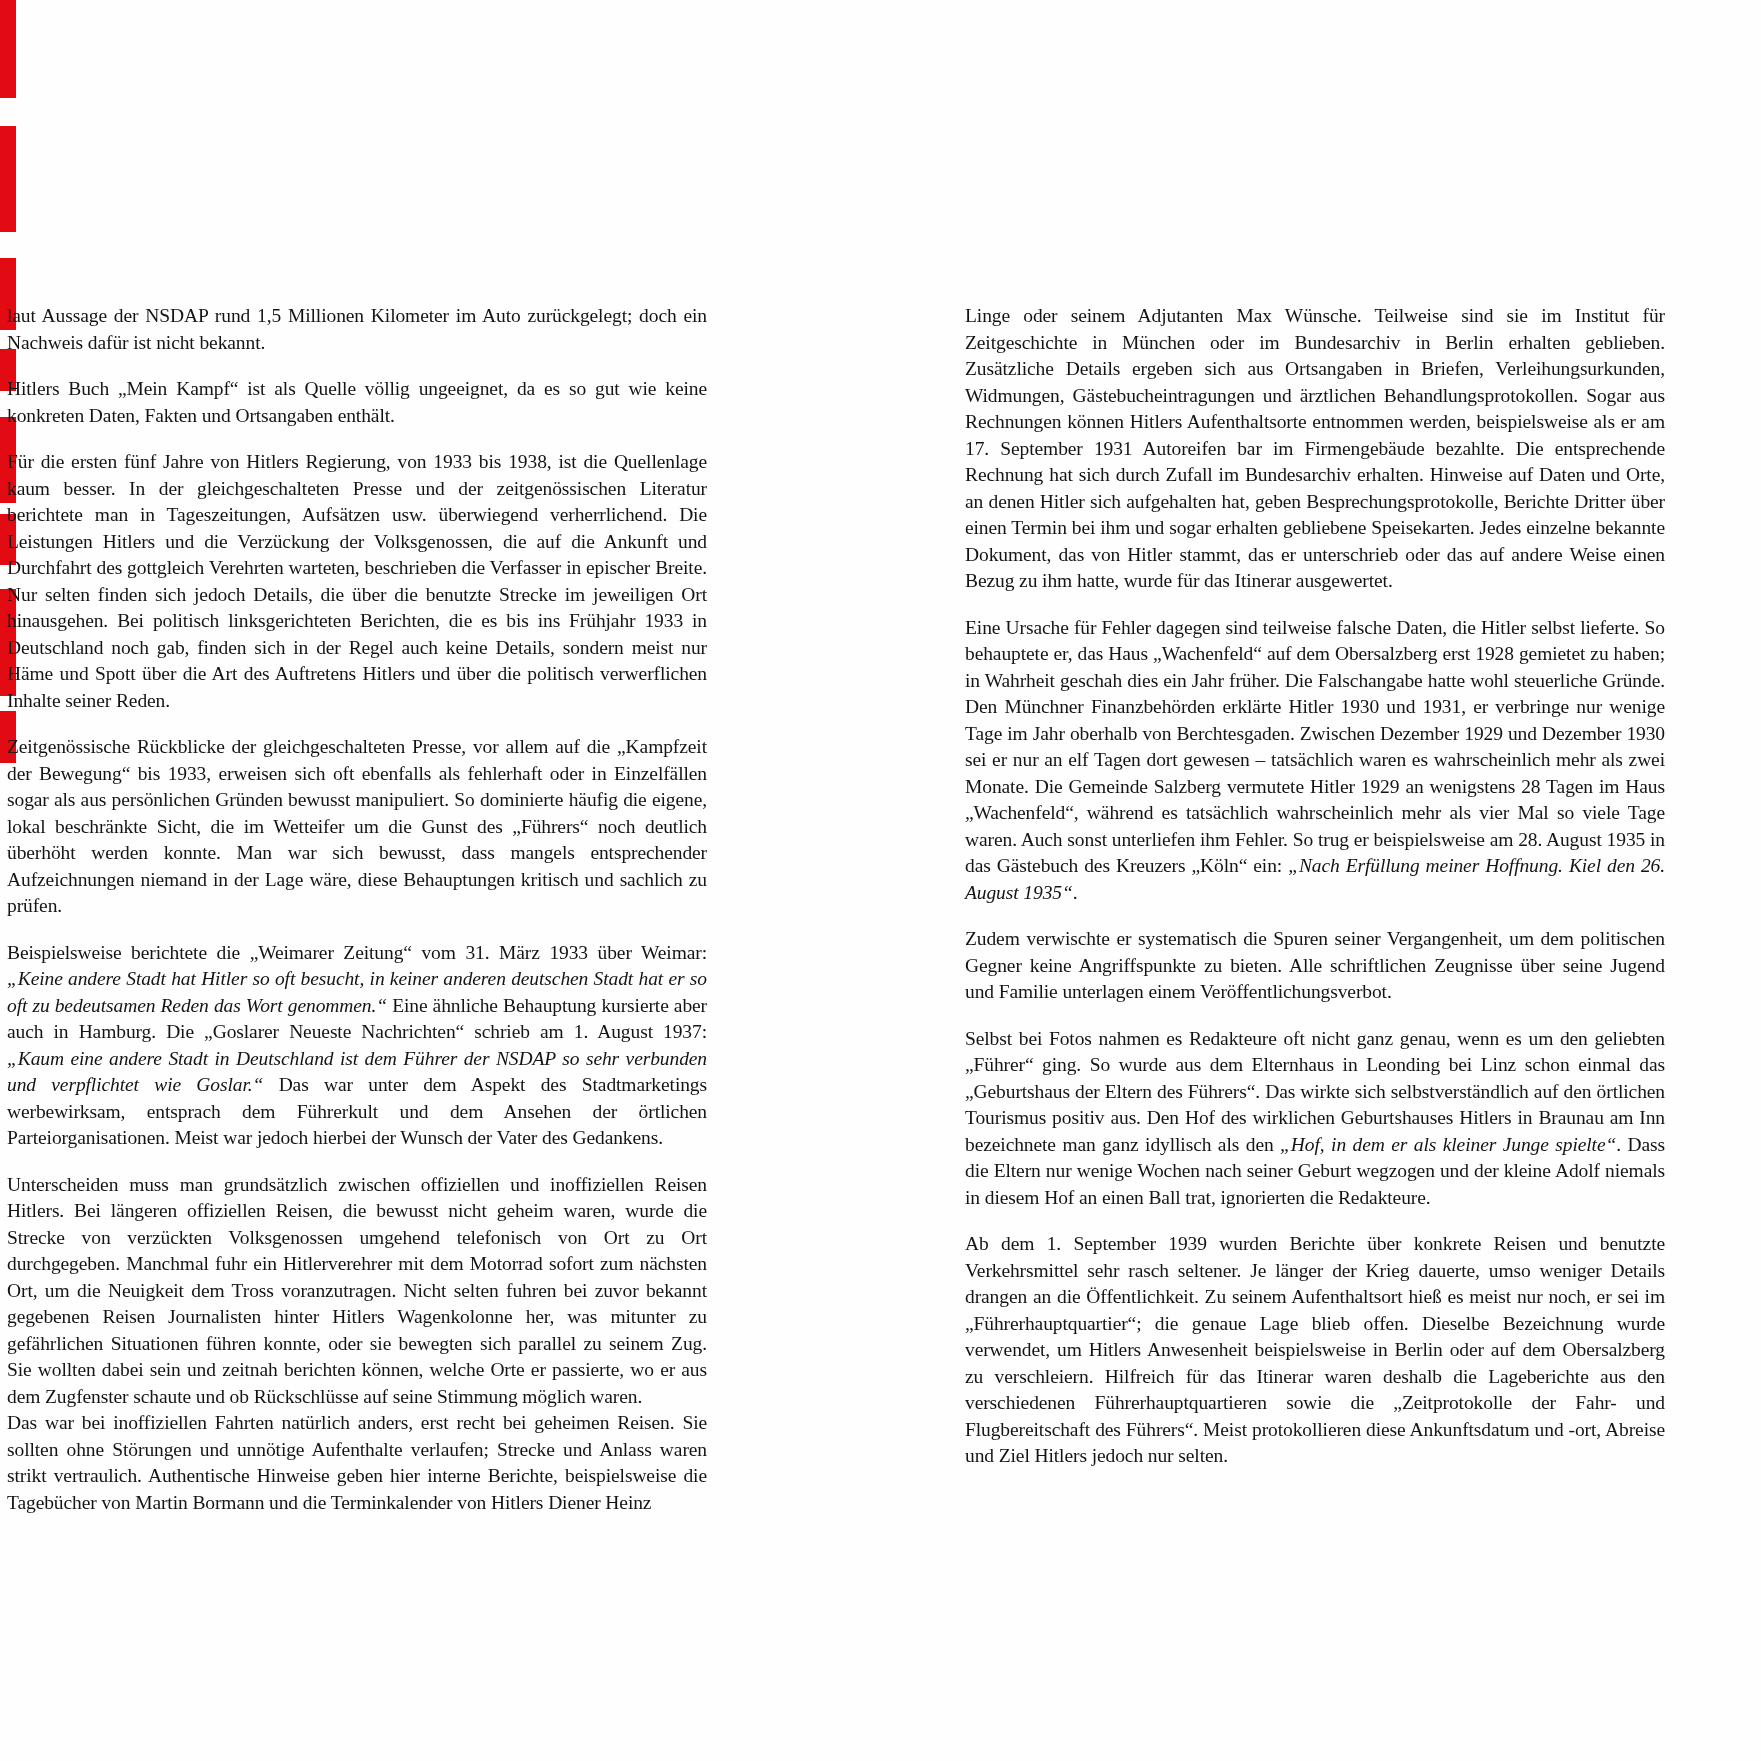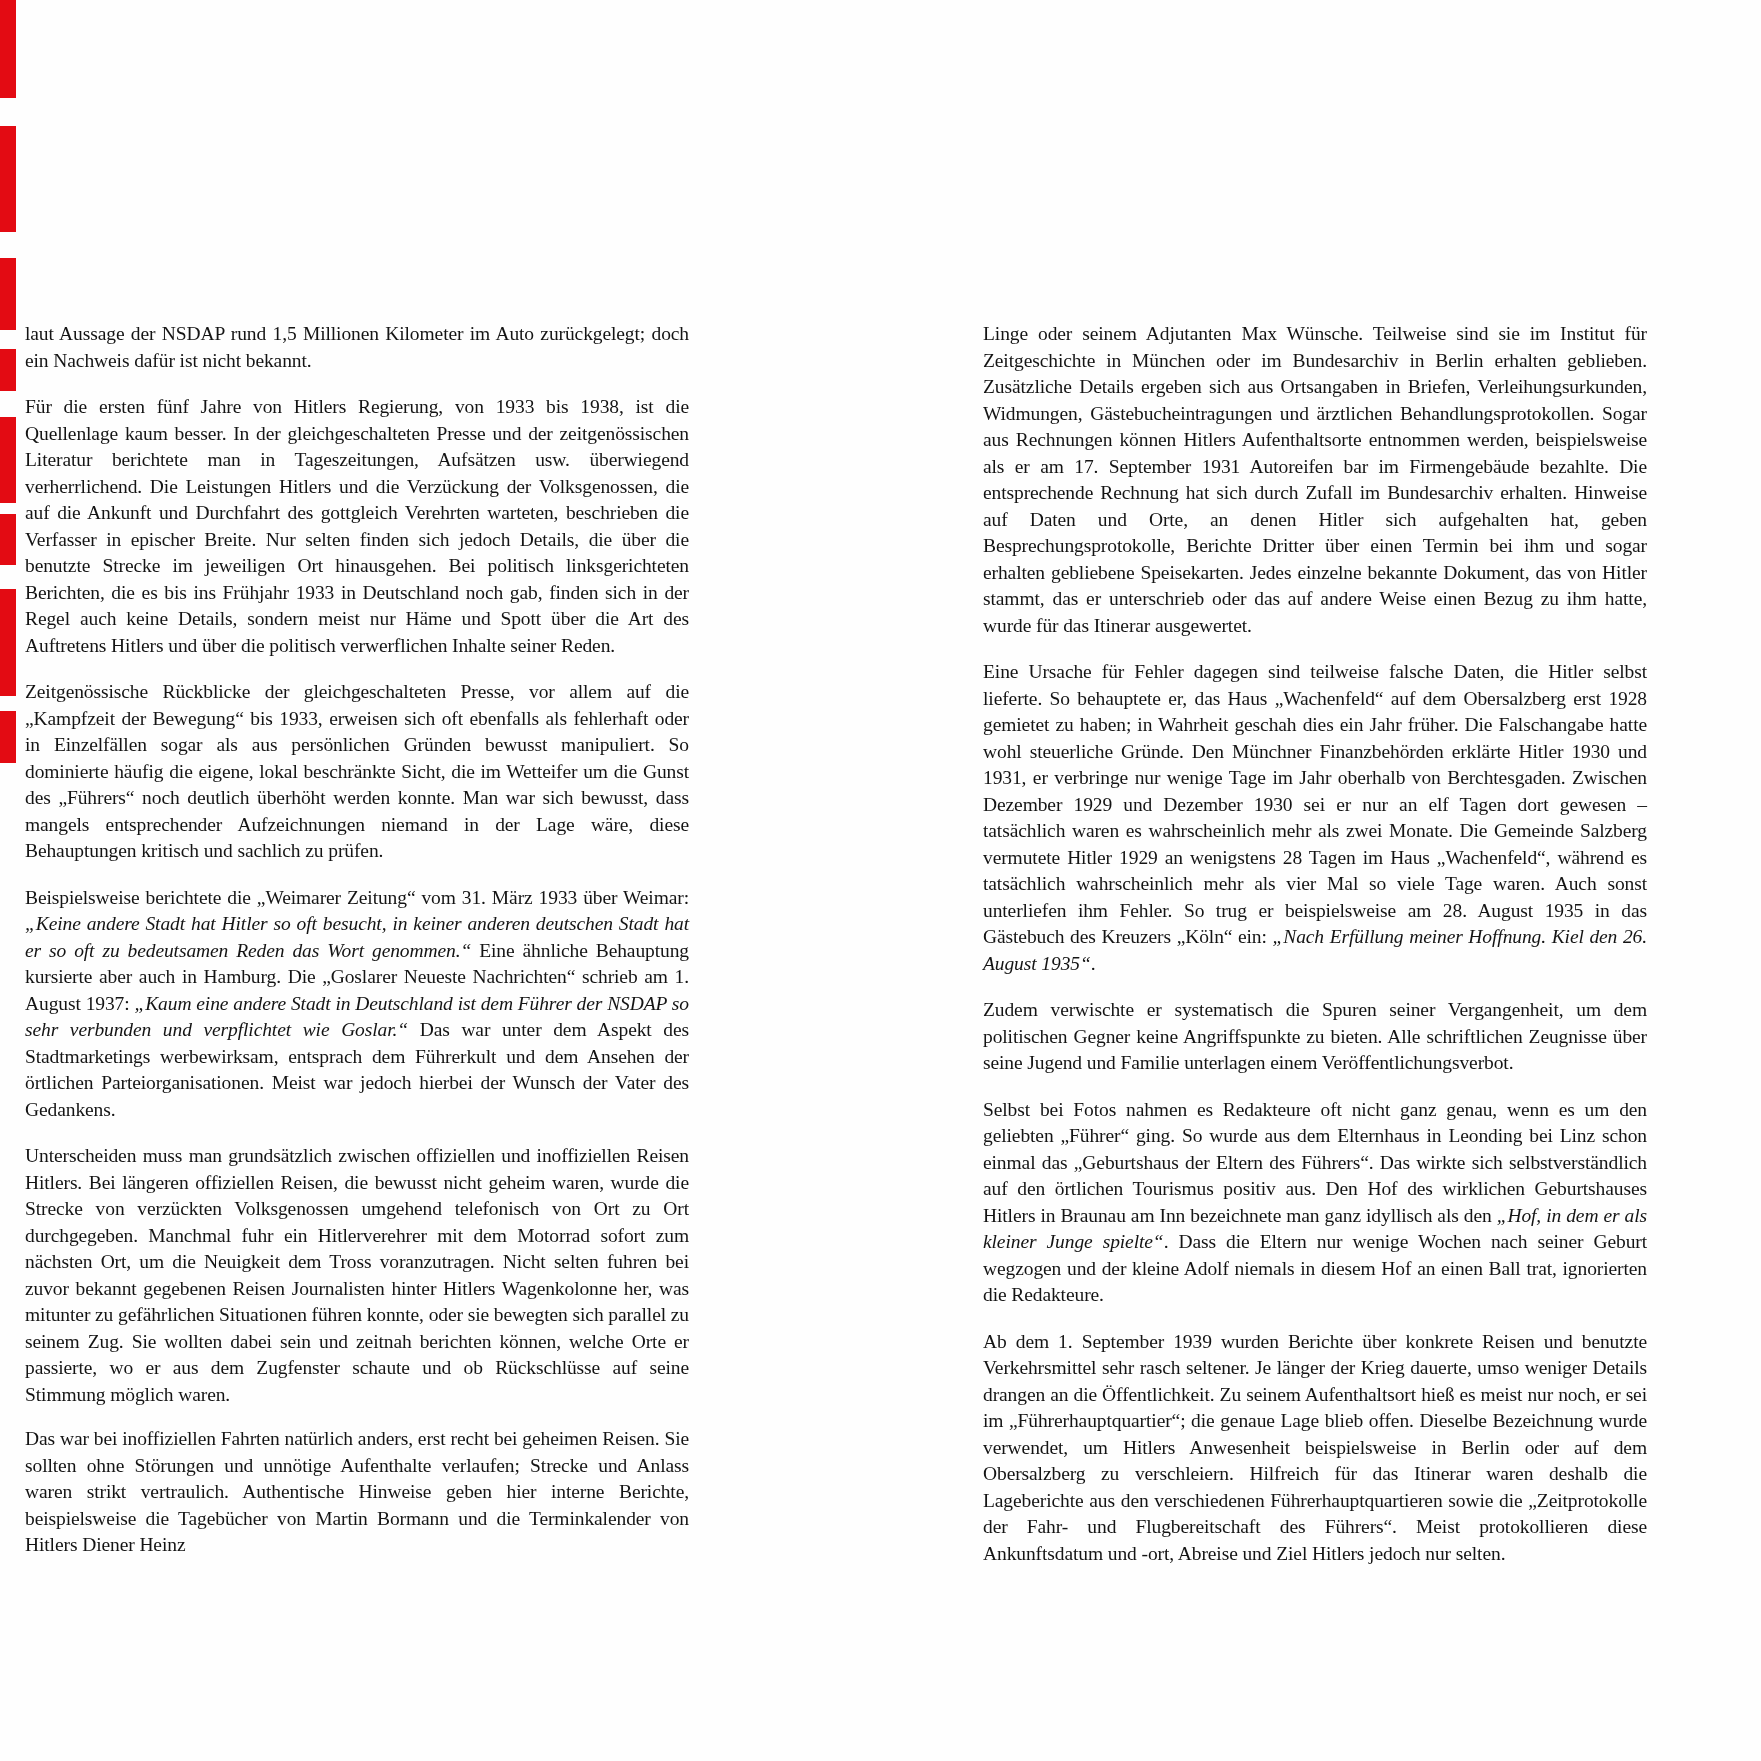--- a/index.html
+++ b/index.html
@@ -33,21 +33,21 @@
     width: 700px;
     color: #141414;
     font-size: 19.5px;
     line-height: 26.5px;
     text-align: justify;
     letter-spacing: -0.1px;
   }
   .column.left  { left: 7px; }
   .column.right { left: 965px; }
   .column p {
-    margin: 18px;
+    margin: 0;
     padding: 0;
   }
   .column p.spaced {
     margin-top: 20px;
   }
   .column .italic {
     font-style: italic;
   }
 </style>
 </head>
@@ -59,20 +59,21 @@
       <div class="mark" style="top: 126px; height: 106px; background: rgb(227, 11, 19);"></div>
       <div class="mark" style="top: 258px; height: 72px; background: rgb(227, 11, 19);"></div>
       <div class="mark" style="top: 349px; height: 42px; background: rgb(227, 11, 19);"></div>
       <div class="mark" style="top: 417px; height: 86px; background: rgb(227, 11, 19);"></div>
       <div class="mark" style="top: 514px; height: 51px; background: rgb(227, 11, 19);"></div>
       <div class="mark" style="top: 589px; height: 107px; background: rgb(227, 11, 19);"></div>
       <div class="mark" style="top: 711px; height: 52px; background: rgb(227, 11, 19);"></div>
     </div>
   <div class="column left">
       <p><span>laut Aussage der NSDAP rund 1,5 Millionen Kilometer im Auto zurückgelegt; doch ein Nachweis dafür ist nicht bekannt.</span></p>
+      <p class="spaced"><span>Hitlers Buch „Mein Kampf“ ist als Quelle völlig ungeeignet, da es so gut wie keine konkreten Daten, Fakten und Ortsangaben enthält.</span></p>
       <p class="spaced"><span>Für die ersten fünf Jahre von Hitlers Regierung, von 1933 bis 1938, ist die Quellenlage kaum besser. In der gleichgeschalteten Presse und der zeitgenössischen Literatur berichtete man in Tageszeitungen, Aufsätzen usw. überwiegend verherrlichend. Die Leistungen Hitlers und die Verzückung der Volksgenossen, die auf die Ankunft und Durchfahrt des gottgleich Verehrten warteten, beschrieben die Verfasser in epischer Breite. Nur selten finden sich jedoch Details, die über die benutzte Strecke im jeweiligen Ort hinausgehen. Bei politisch linksgerichteten Berichten, die es bis ins Frühjahr 1933 in Deutschland noch gab, finden sich in der Regel auch keine Details, sondern meist nur Häme und Spott über die Art des Auftretens Hitlers und über die politisch verwerflichen Inhalte seiner Reden.</span></p>
       <p class="spaced"><span>Zeitgenössische Rückblicke der gleichgeschalteten Presse, vor allem auf die „Kampfzeit der Bewegung“ bis 1933, erweisen sich oft ebenfalls als fehlerhaft oder in Einzelfällen sogar als aus persönlichen Gründen bewusst manipuliert. So dominierte häufig die eigene, lokal beschränkte Sicht, die im Wetteifer um die Gunst des „Führers“ noch deutlich überhöht werden konnte. Man war sich bewusst, dass mangels entsprechender Aufzeichnungen niemand in der Lage wäre, diese Behauptungen kritisch und sachlich zu prüfen.</span></p>
       <p class="spaced"><span>Beispielsweise berichtete die „Weimarer Zeitung“ vom 31. März 1933 über Weimar: </span><span class="italic">„Keine andere Stadt hat Hitler so oft besucht, in keiner anderen deutschen Stadt hat er so oft zu bedeutsamen Reden das Wort genommen.“</span><span> Eine ähnliche Behauptung kursierte aber auch in Hamburg. Die „Goslarer Neueste Nachrichten“ schrieb am 1. August 1937: </span><span class="italic">„Kaum eine andere Stadt in Deutschland ist dem Führer der NSDAP so sehr verbunden und verpflichtet wie Goslar.“</span><span> Das war unter dem Aspekt des Stadtmarketings werbewirksam, entsprach dem Führerkult und dem Ansehen der örtlichen Parteiorganisationen. Meist war jedoch hierbei der Wunsch der Vater des Gedankens.</span></p>
       <p class="spaced"><span>Unterscheiden muss man grundsätzlich zwischen offiziellen und inoffiziellen Reisen Hitlers. Bei längeren offiziellen Reisen, die bewusst nicht geheim waren, wurde die Strecke von verzückten Volksgenossen umgehend telefonisch von Ort zu Ort durchgegeben. Manchmal fuhr ein Hitlerverehrer mit dem Motorrad sofort zum nächsten Ort, um die Neuigkeit dem Tross voranzutragen. Nicht selten fuhren bei zuvor bekannt gegebenen Reisen Journalisten hinter Hitlers Wagenkolonne her, was mitunter zu gefährlichen Situationen führen konnte, oder sie bewegten sich parallel zu seinem Zug. Sie wollten dabei sein und zeitnah berichten können, welche Orte er passierte, wo er aus dem Zugfenster schaute und ob Rückschlüsse auf seine Stimmung möglich waren.</span></p>
       <p><span>Das war bei inoffiziellen Fahrten natürlich anders, erst recht bei geheimen Reisen. Sie sollten ohne Störungen und unnötige Aufenthalte verlaufen; Strecke und Anlass waren strikt vertraulich. Authentische Hinweise geben hier interne Berichte, beispielsweise die Tagebücher von Martin Bormann und die Terminkalender von Hitlers Diener Heinz</span></p>
     </div>
   <div class="column right">
       <p><span>Linge oder seinem Adjutanten Max Wünsche. Teilweise sind sie im Institut für Zeitgeschichte in München oder im Bundesarchiv in Berlin erhalten geblieben. Zusätzliche Details ergeben sich aus Ortsangaben in Briefen, Verleihungsurkunden, Widmungen, Gästebucheintragungen und ärztlichen Behandlungsprotokollen. Sogar aus Rechnungen können Hitlers Aufenthaltsorte entnommen werden, beispielsweise als er am 17. September 1931 Autoreifen bar im Firmengebäude bezahlte. Die entsprechende Rechnung hat sich durch Zufall im Bundesarchiv erhalten. Hinweise auf Daten und Orte, an denen Hitler sich aufgehalten hat, geben Besprechungsprotokolle, Berichte Dritter über einen Termin bei ihm und sogar erhalten gebliebene Speisekarten. Jedes einzelne bekannte Dokument, das von Hitler stammt, das er unterschrieb oder das auf andere Weise einen Bezug zu ihm hatte, wurde für das Itinerar ausgewertet.</span></p>
       <p class="spaced"><span>Eine Ursache für Fehler dagegen sind teilweise falsche Daten, die Hitler selbst lieferte. So behauptete er, das Haus „Wachenfeld“ auf dem Obersalzberg erst 1928 gemietet zu haben; in Wahrheit geschah dies ein Jahr früher. Die Falschangabe hatte wohl steuerliche Gründe. Den Münchner Finanzbehörden erklärte Hitler 1930 und 1931, er verbringe nur wenige Tage im Jahr oberhalb von Berchtesgaden. Zwischen Dezember 1929 und Dezember 1930 sei er nur an elf Tagen dort gewesen – tatsächlich waren es wahrscheinlich mehr als zwei Monate. Die Gemeinde Salzberg vermutete Hitler 1929 an wenigstens 28 Tagen im Haus „Wachenfeld“, während es tatsächlich wahrscheinlich mehr als vier Mal so viele Tage waren. Auch sonst unterliefen ihm Fehler. So trug er beispielsweise am 28. August 1935 in das Gästebuch des Kreuzers „Köln“ ein: </span><span class="italic">„Nach Erfüllung meiner Hoffnung. Kiel den 26. August 1935“</span><span>.</span></p>
       <p class="spaced"><span>Zudem verwischte er systematisch die Spuren seiner Vergangenheit, um dem politischen Gegner keine Angriffspunkte zu bieten. Alle schriftlichen Zeugnisse über seine Jugend und Familie unterlagen einem Veröffentlichungsverbot.</span></p>

